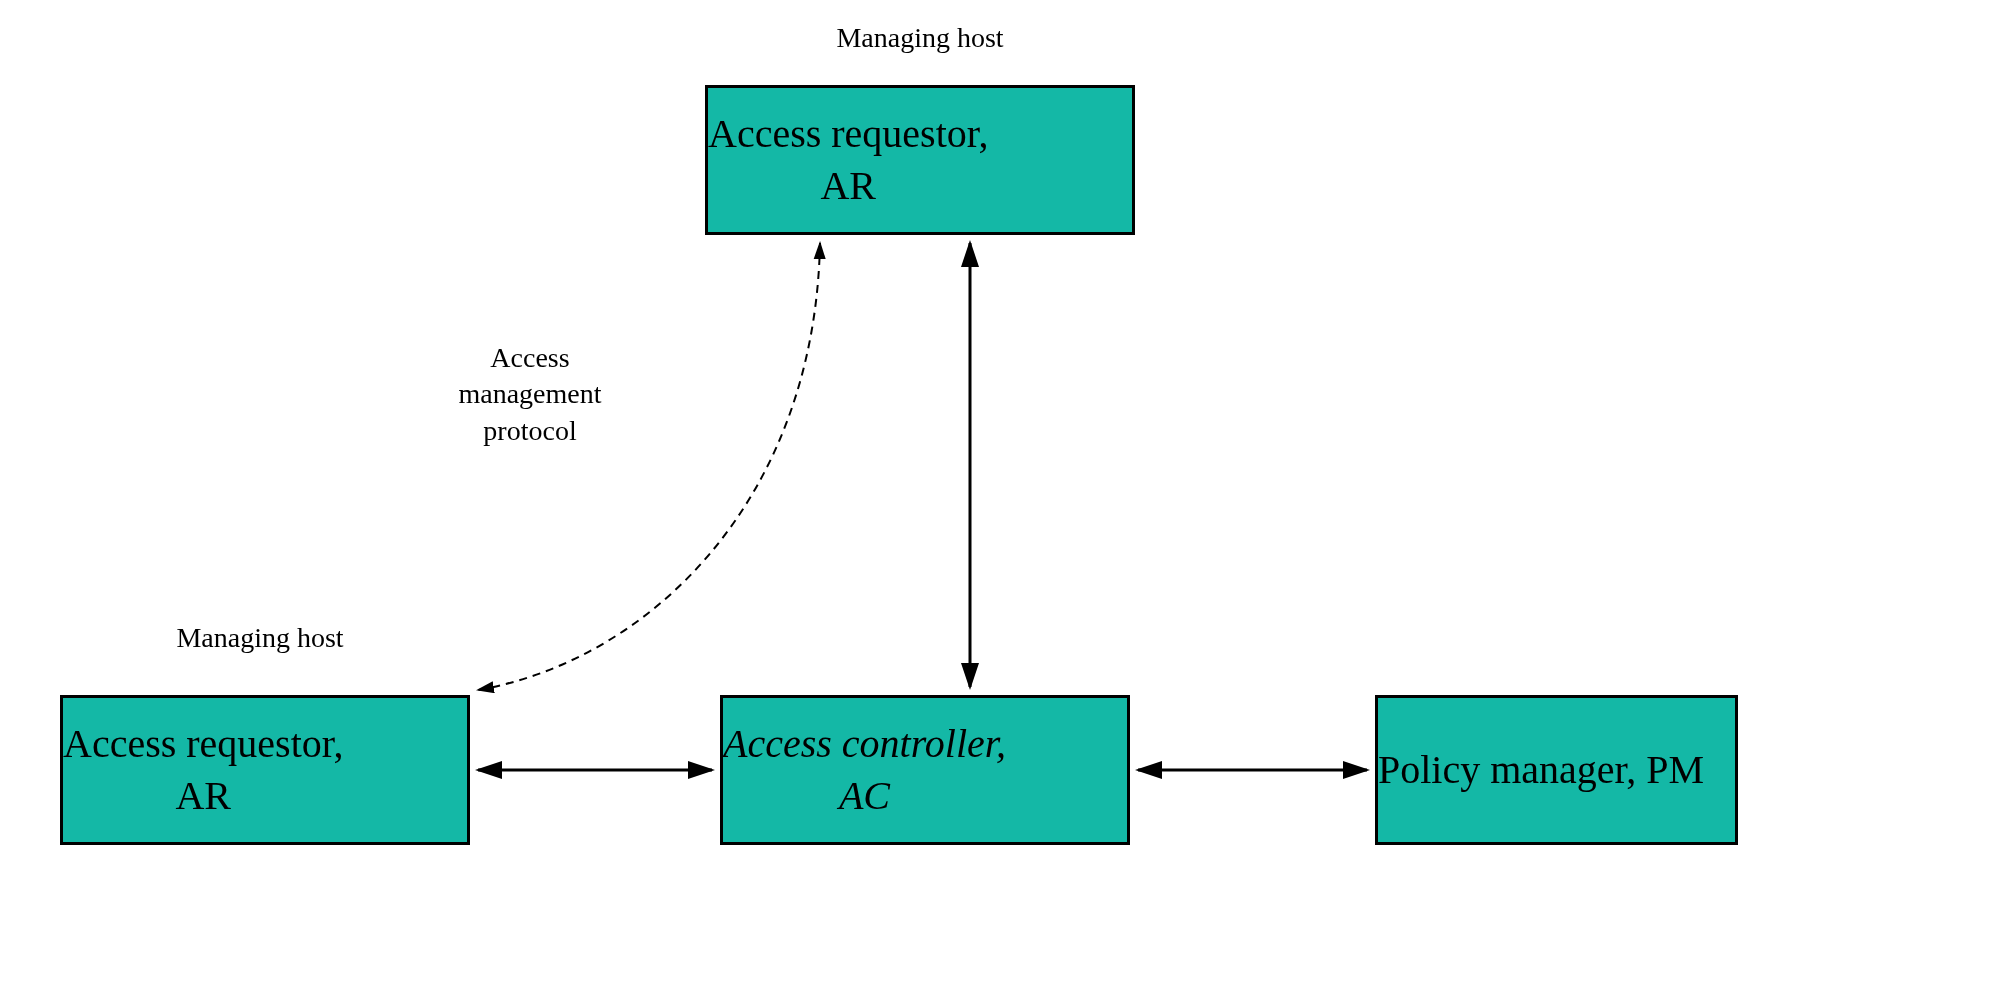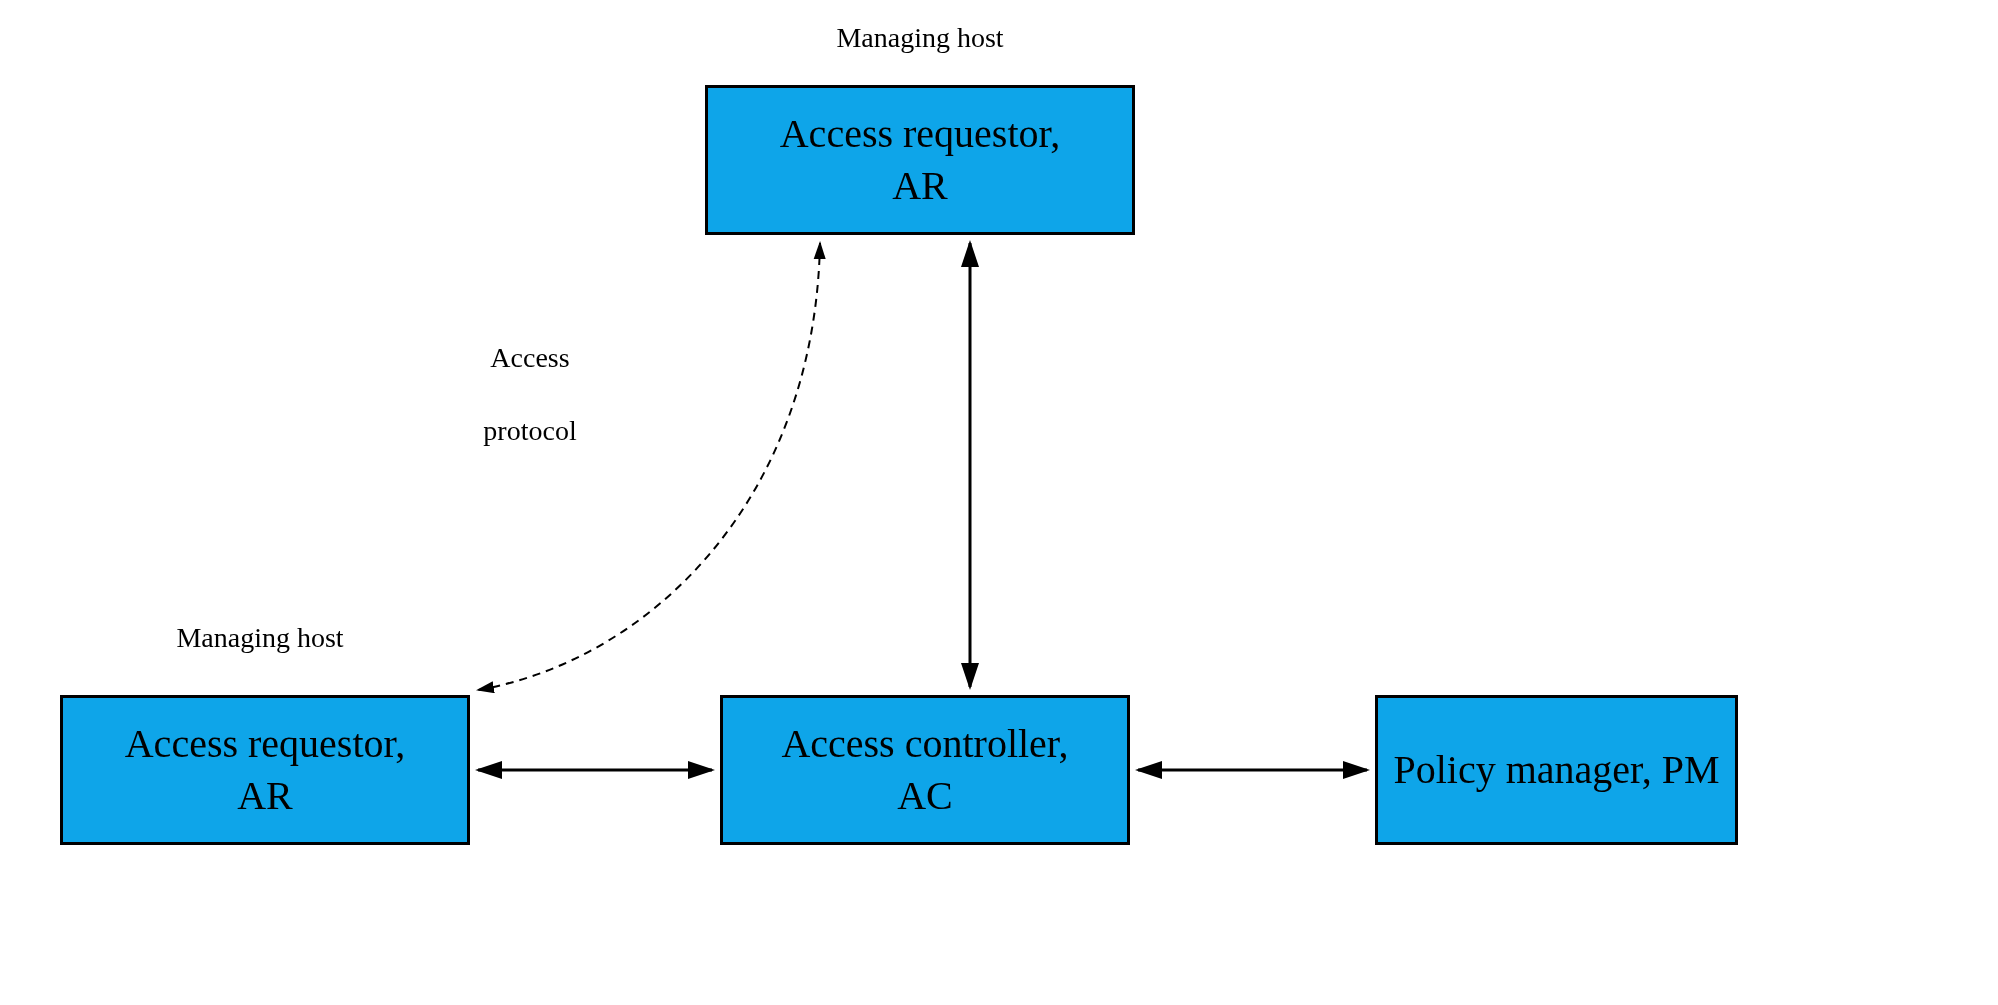--- a/index.html
+++ b/index.html
@@ -7,24 +7,23 @@
       padding: 0;
       background: white;
       font-family: "Times New Roman", serif;
       width: 1998px;
       height: 1005px;
       position: relative;
     }
     .box {
       position: absolute;
       border: 3px solid black;
-      background: #0ea5e9;
+      background: #14b8a6;
       display: flex;
       align-items: center;
-      justify-content: center;
       text-align: center;
       font-size: 40px;
       line-height: 1.3;
       box-sizing: border-box;
     }
     .label {
       position: absolute;
       font-size: 28px;
       text-align: center;
       line-height: 1.3;
@@ -42,39 +41,39 @@
 <div class="label" style="left:730px; top:20px; width:380px;">
   <span>Managing host</span>
 </div>
 
 <div class="label" style="left:110px; top:620px; width:300px;">
   <span>Managing host</span>
 </div>
 
 <div class="label" style="left:390px; top:340px; width:280px;">
   <span>Access</span><br>
-  <br>
+  <span>management</span><br>
   <span>protocol</span>
 </div>
 
 <div class="box" style="left:705px; top:85px; width:430px; height:150px;">
   <div>
     <span>Access requestor,</span><br>
     <span>AR</span>
   </div>
 </div>
 
 <div class="box" style="left:60px; top:695px; width:410px; height:150px;">
   <div>
     <span>Access requestor,</span><br>
     <span>AR</span>
   </div>
 </div>
 
-<div class="box" style="left:720px; top:695px; width:410px; height:150px;">
+<div class="box" style="left:720px; top:695px; width:410px; height:150px;font-style:italic;">
   <div>
     <span>Access controller,</span><br>
     <span>AC</span>
   </div>
 </div>
 
 <div class="box" style="left:1375px; top:695px; width:363px; height:150px;">
   <div>
     <span>Policy manager, PM</span>
   </div>

